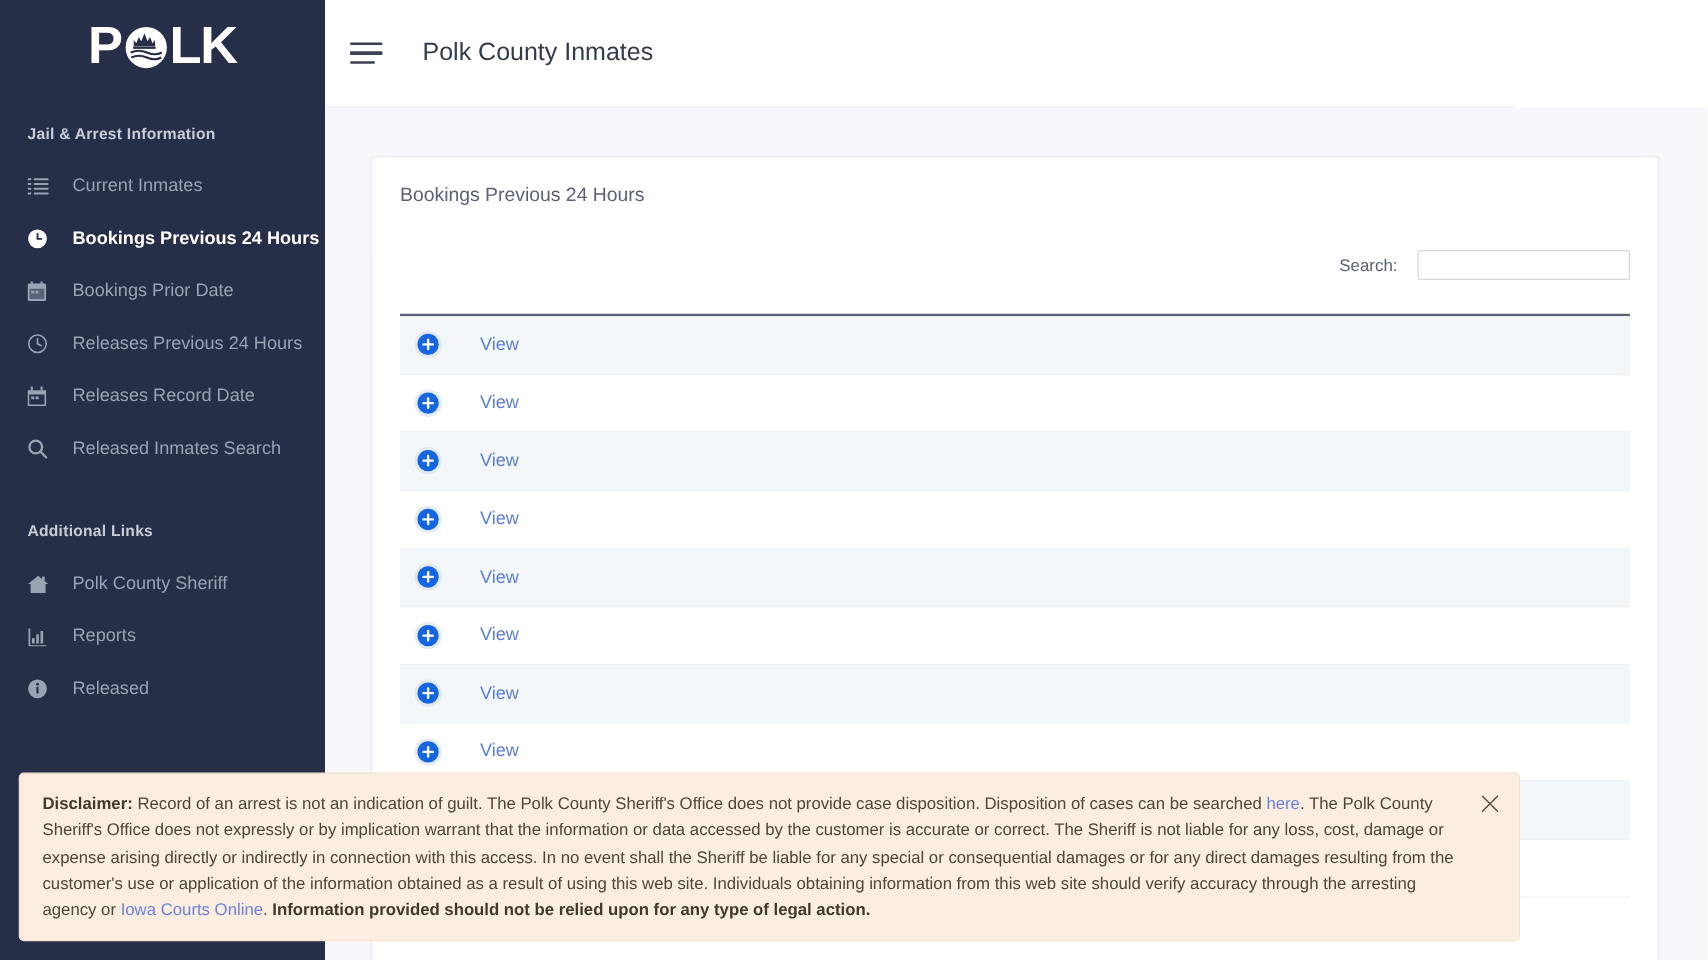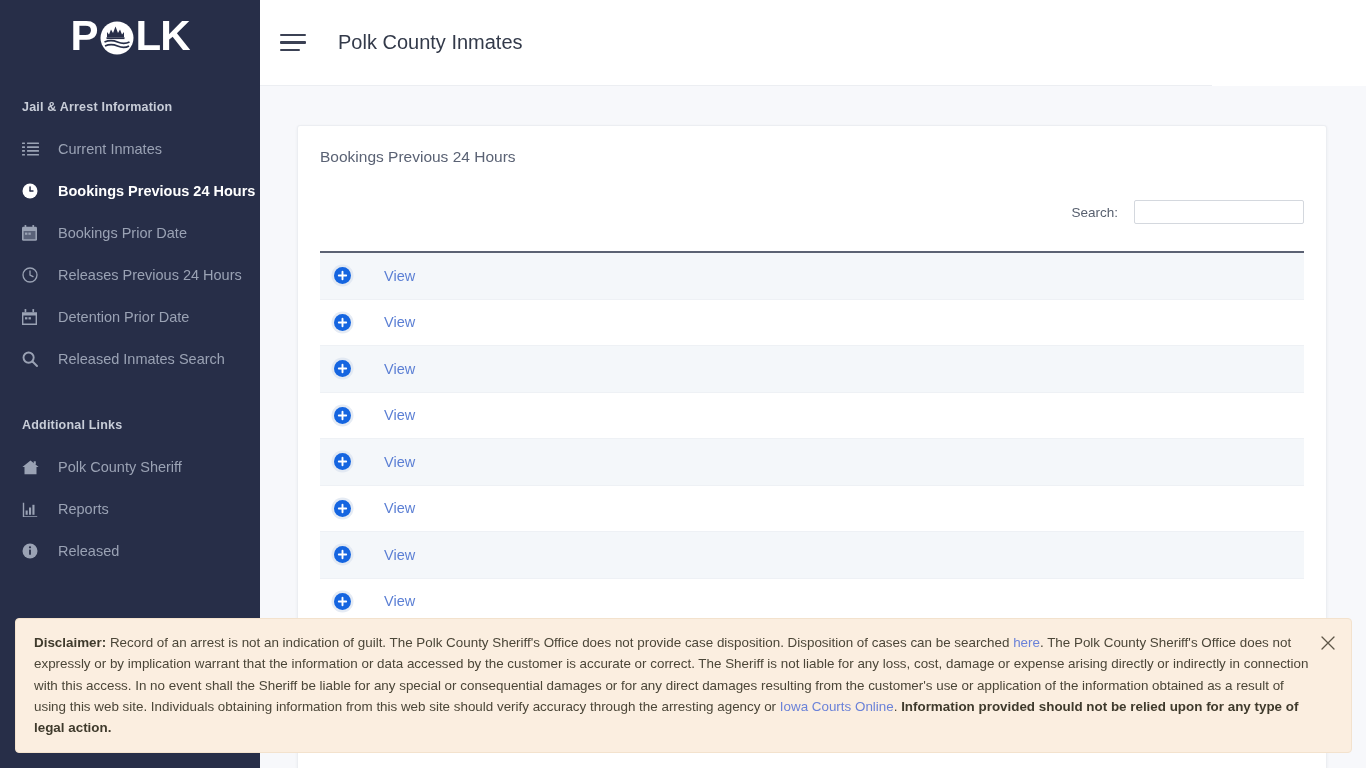--- a/index.html
+++ b/index.html
@@ -166,21 +166,21 @@
     color: #5b7fd4;
     font-size: 14.5px;
     text-decoration: none;
     cursor: pointer;
   }
 
   
   .disclaimer {
     position: absolute;
     left: 15px; top: 618px;
-    width: 1337px;
+    width: 1201px;
     background: #fbeee0;
     border: 1px solid #f3e2cd;
     border-radius: 4px;
     padding: 13px 42px 14px 18px;
     z-index: 50;
   }
   .disclaimer p {
     font-size: 13.4px;
     line-height: 21.3px;
     color: #4b4638;
@@ -275,21 +275,21 @@
     <div class="nav-item">
       <span class="ico">
         <svg width="15" height="16" viewBox="0 0 15 16" fill="currentColor">
           <rect x="2.6" y="0" width="1.7" height="3.2" rx="0.6"></rect>
           <rect x="10.4" y="0" width="1.7" height="3.2" rx="0.6"></rect>
           <path d="M0 3.2 h15 v12.8 h-15 z M1.4 6.6 h12.2 v8 h-12.2 z" fill-rule="evenodd"></path>
           <rect x="3" y="8.2" width="2.4" height="2.2"></rect>
           <rect x="6.5" y="8.2" width="2.4" height="2.2"></rect>
         </svg>
       </span>
-      <span class="lbl">Detention Prior Date</span>
+      <span class="lbl">Releases Record Date</span>
     </div>
 
     <div class="nav-item">
       <span class="ico">
         <svg width="16" height="16" viewBox="0 0 16 16" fill="none" stroke="currentColor" stroke-width="1.9">
           <circle cx="6.6" cy="6.6" r="5.1"></circle>
           <path d="M10.5 10.5 L15 15" stroke-linecap="round"></path>
         </svg>
       </span>
       <span class="lbl">Released Inmates Search</span>

